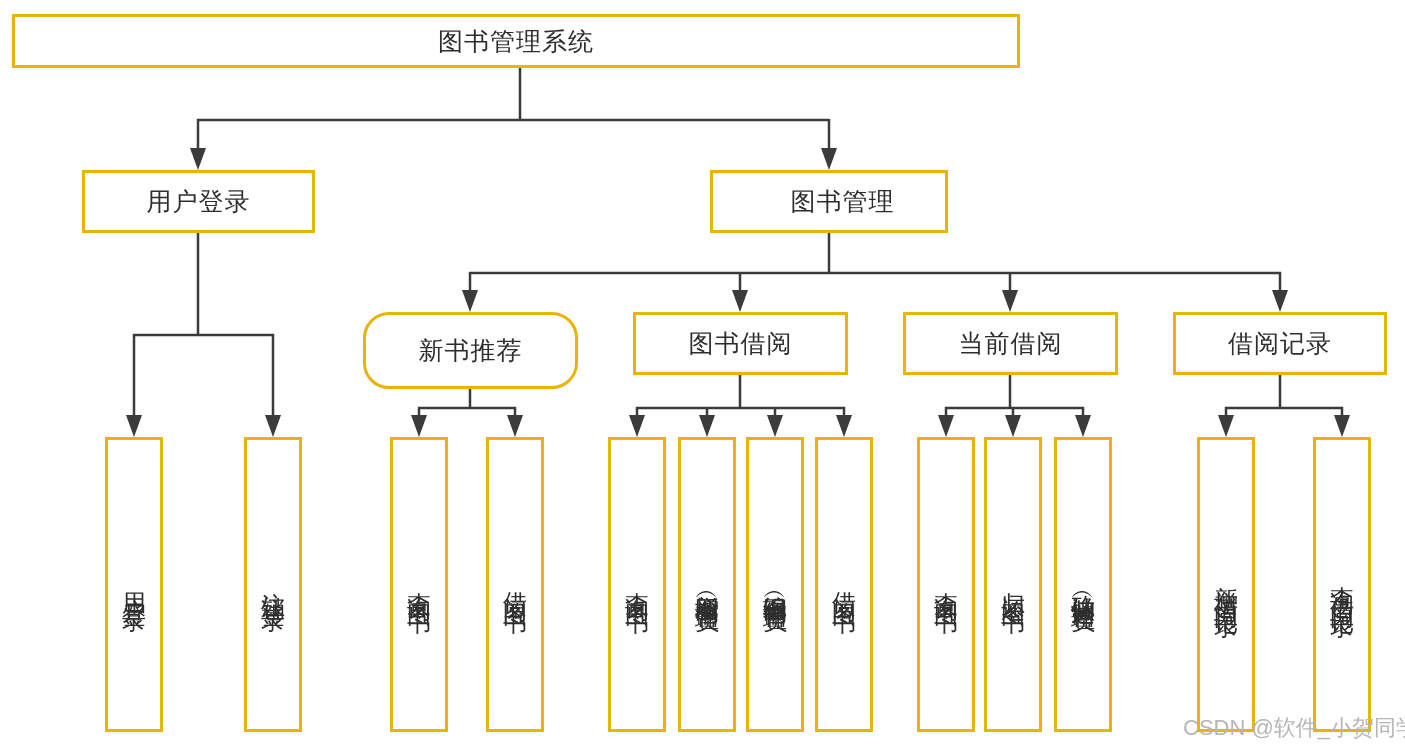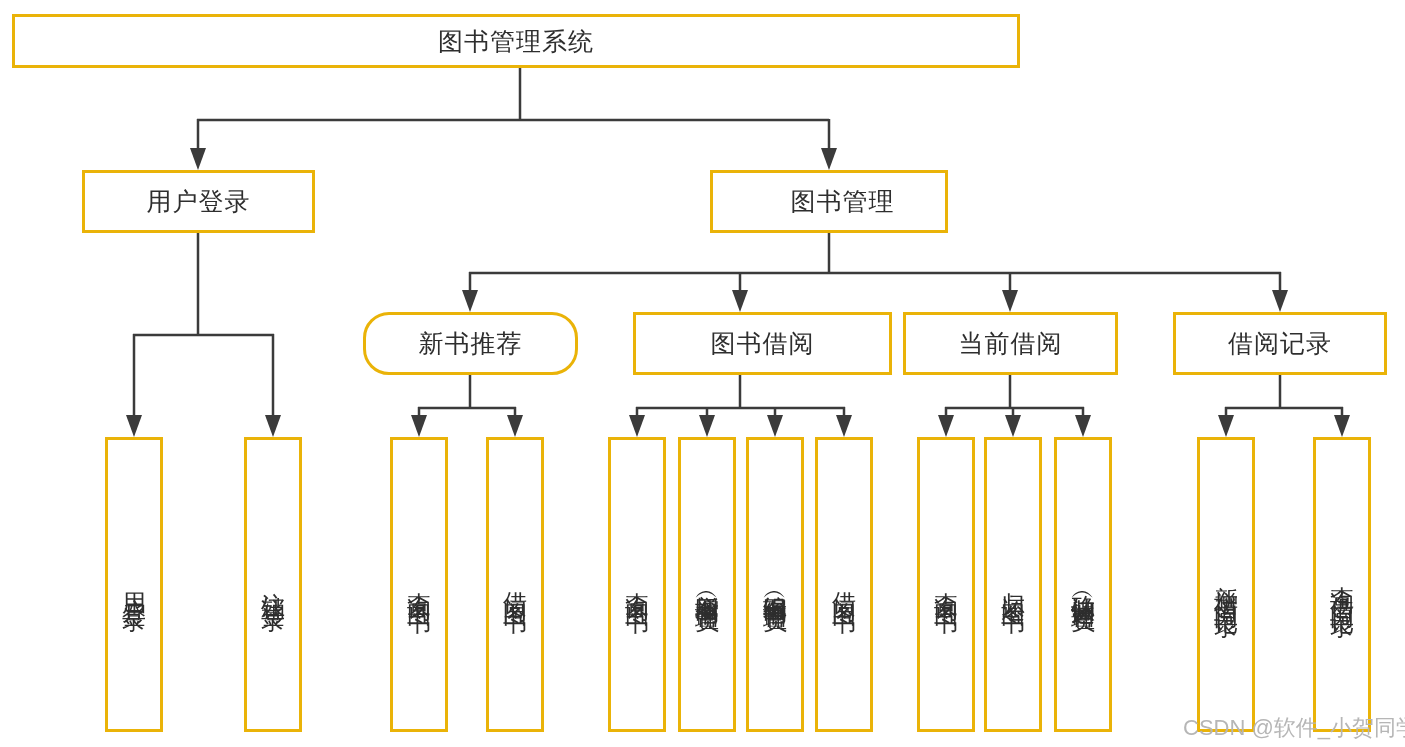--- a/index.html
+++ b/index.html
@@ -137,22 +137,22 @@
       <path d="M1218 415 h16 L1226 437 Z"></path>
       <path d="M1334 415 h16 L1342 437 Z"></path>
     </g>
   </svg>
 
   <div class="node hnode" style="left:12px; top:14px; width:1008px; height:54px;">图书管理系统</div>
 
   <div class="node hnode" style="left:82px; top:170px; width:233px; height:63px;">用户登录</div>
   <div class="node hnode" style="left:710px; top:170px; width:238px; height:63px;padding-left:27px;">图书管理</div>
 
-  <div class="node hnode" style="left:363px; top:312px; width:215px; height:63px;border-radius:26px;">新书推荐</div>
-  <div class="node hnode" style="left:633px; top:312px; width:259px; height:63px;">图书借阅</div>
+  <div class="node hnode" style="left:363px; top:312px; width:215px; height:77px;border-radius:26px;">新书推荐</div>
+  <div class="node hnode" style="left:633px; top:312px; width:215px; height:63px;">图书借阅</div>
   <div class="node hnode" style="left:903px; top:312px; width:215px; height:63px;">当前借阅</div>
   <div class="node hnode" style="left:1173px; top:312px; width:214px; height:63px;">借阅记录</div>
 
   <div class="node leaf" style="left:105px;">用户登录</div>
   <div class="node leaf" style="left:244px;">注销登录</div>
 
   <div class="node leaf" style="left:390px;">查询图书</div>
   <div class="node leaf" style="left:486px;">借阅图书</div>
 
   <div class="node leaf" style="left:608px;">查询图书</div>

